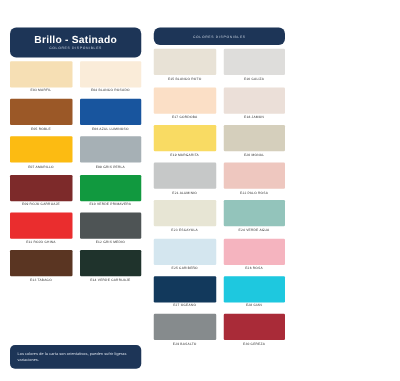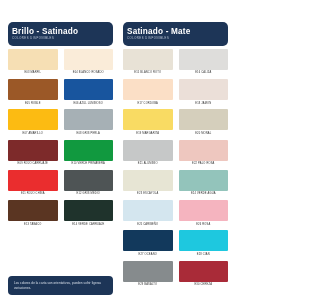--- a/index.html
+++ b/index.html
@@ -21,21 +21,21 @@
     flex: 1 1 0;
     display: flex;
     flex-direction: column;
     min-width: 0;
   }
   .panel-header {
     background: #1d3557;
     color: #ffffff;
     border-radius: 5px 5px 5px 5px;
     padding: 5px 4px 5px 4px;
-    text-align: left;
+    text-align: center;
     margin-bottom: 3px;
   }
   .panel-title {
     font-size: 8.2px;
     font-weight: bold;
     letter-spacing: 0.2px;
     line-height: 1.15;
     white-space: nowrap;
   }
   .panel-sub {
@@ -143,21 +143,20 @@
           <div class="swatch-chip" style="background: rgb(31, 51, 44);"></div>
           <div class="swatch-label">E14 VERDE CARRUAJE</div>
         </div>
       </div>
     <div class="spacer"></div>
     <div class="footer-note">Los colores de la carta son orientativos, pueden sufrir ligeras variaciones.</div>
   </div>
 
   <div class="column">
     <div class="panel-header">
-      <div class="panel-title">Satinado - Mate</div>
       <div class="panel-sub">COLORES DISPONIBLES</div>
     </div>
     <div class="swatch-grid" id="grid-1">
         <div class="swatch-cell">
           <div class="swatch-chip" style="background: rgb(232, 226, 214);"></div>
           <div class="swatch-label">E15 BLANCO ROTO</div>
         </div>
         <div class="swatch-cell">
           <div class="swatch-chip" style="background: rgb(222, 221, 219);"></div>
           <div class="swatch-label">E16 CALIZA</div>

